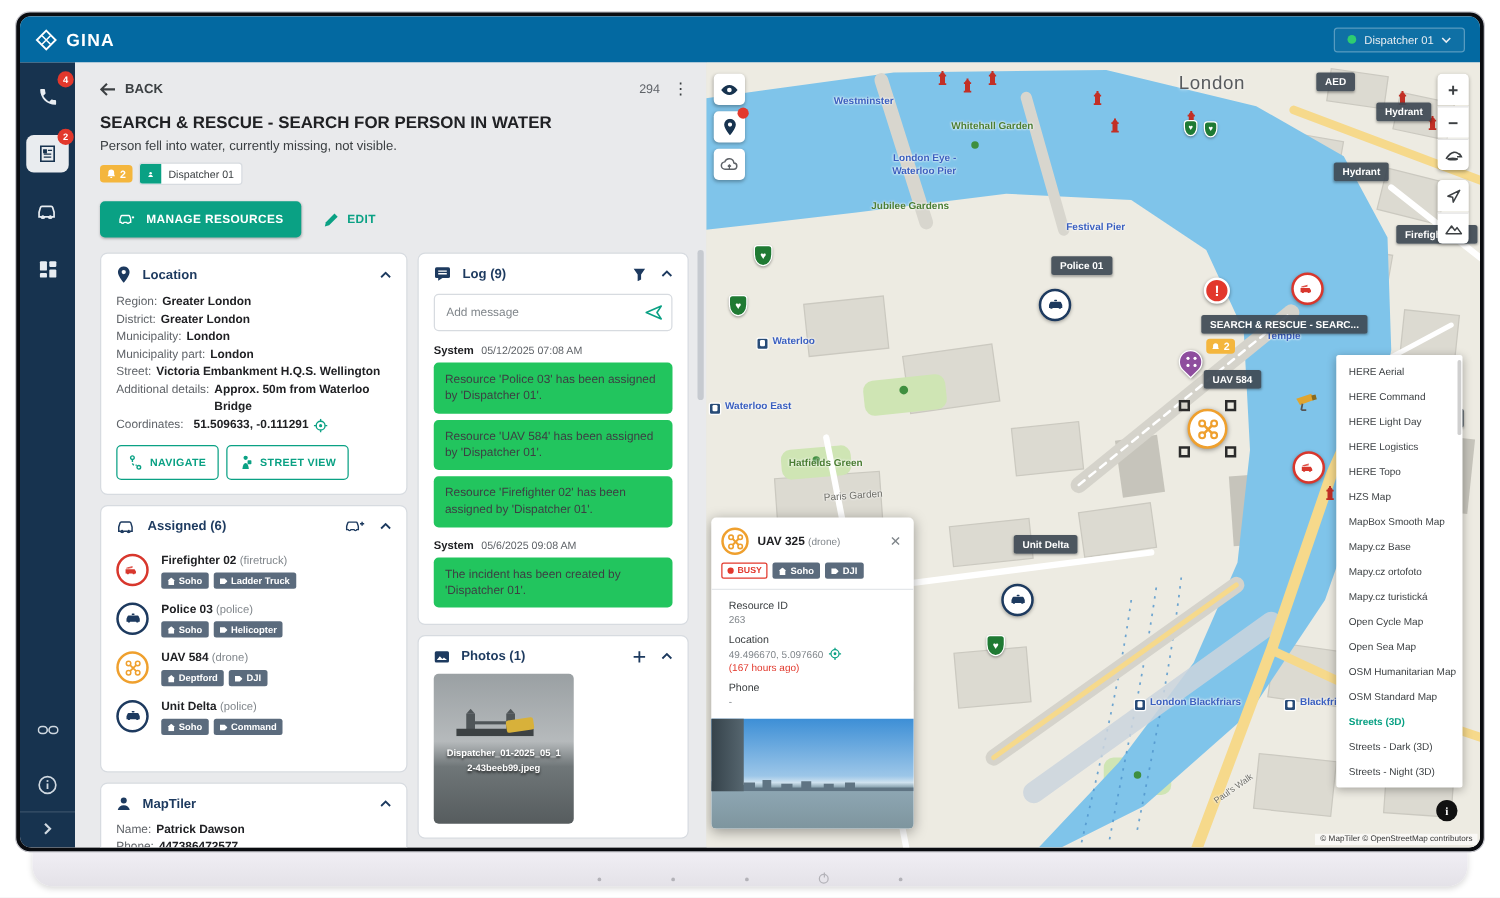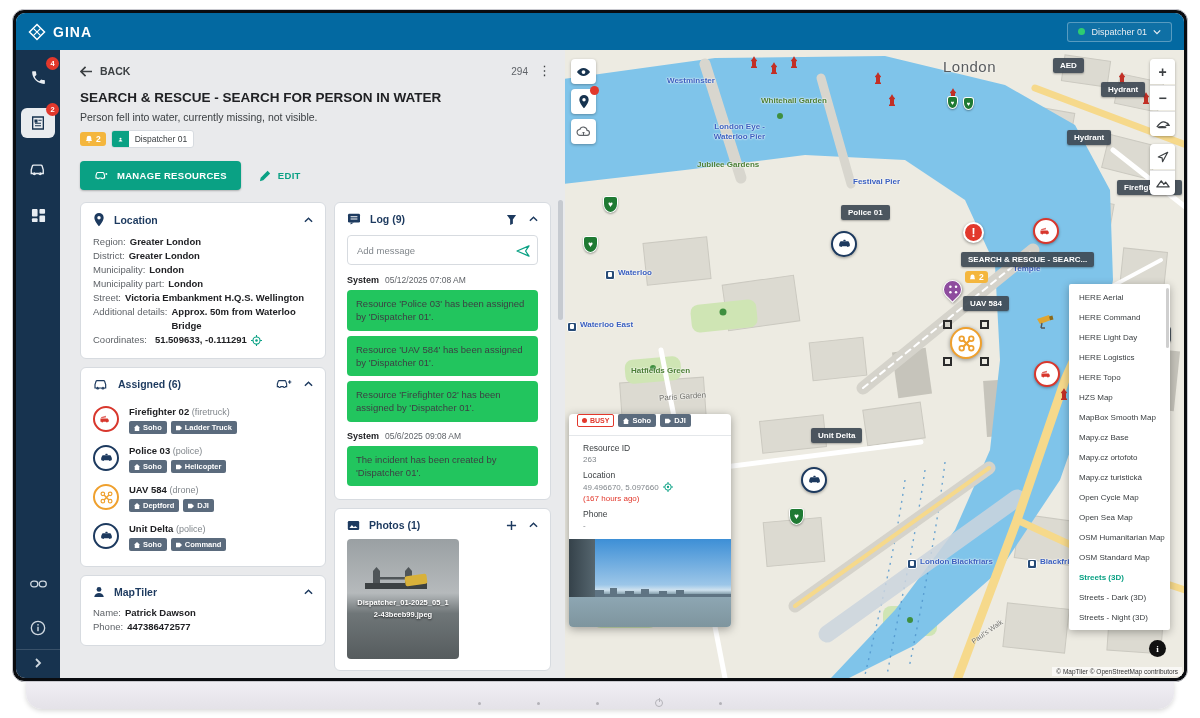--- a/index.html
+++ b/index.html
@@ -348,20 +348,38 @@
                     </div>
                 <div class="fld coord-row">
                   <span class="lab">Coordinates:</span>
                   <span class="val">51.509633, -0.111291</span>
                   <svg width="11" height="11" viewBox="0 0 14 14">
                     <circle cx="7" cy="7" r="4.5" fill="none" stroke="#0aa184" stroke-width="1.4"></circle>
                         <circle cx="7" cy="7" r="1.6" fill="#0aa184"></circle>
                     <path d="M7 0v2.4M7 11.6V14M0 7h2.4M11.6 7H14" stroke="#0aa184" stroke-width="1.4"></path>
                   </svg>
                 </div>
+                <div class="btn-row">
+                  <button class="btn-o">
+                    <svg width="11" height="12" viewBox="0 0 12 14">
+                      <circle cx="3" cy="2.5" r="1.7" fill="none" stroke="#0aa184" stroke-width="1.3"></circle>
+                      <circle cx="9" cy="11.5" r="1.7" fill="none" stroke="#0aa184" stroke-width="1.3"></circle>
+                      <path d="M3 4.5v3a2 2 0 0 0 2 2h2" fill="none" stroke="#0aa184" stroke-width="1.3" stroke-dasharray="2 1.4"></path>
+                    </svg>
+                    <span>NAVIGATE</span>
+                  </button>
+                  <button class="btn-o">
+                    <svg width="11" height="12" viewBox="0 0 12 14" fill="#0aa184">
+                      <circle cx="6" cy="2.6" r="2"></circle>
+                          <path d="M3 13c.3-3.4 1.4-5.5 3-5.5S8.7 9.6 9 13z"></path>
+                          <rect x="7.8" y="5" width="3.6" height="3.6" rx=".6"></rect>
+                    </svg>
+                    <span>STREET VIEW</span>
+                  </button>
+                </div>
               </div>
             </div>
 
             <div class="card">
               <div class="card-h">
                 <svg width="16" height="12" viewBox="0 0 24 18">
                   <path d="M3 10l1.5-5c.2-.7.9-1.2 1.6-1.2h9.8c.7 0 1.4.5 1.6 1.2L19 10v5h-2.2a2 2 0 0 1-3.8 0H9a2 2 0 0 1-3.8 0H3v-5z" fill="none" stroke="#1d3a5f" stroke-width="1.8"></path>
                   <circle cx="7" cy="14.6" r="1.4" fill="#1d3a5f"></circle>
                       <circle cx="15" cy="14.6" r="1.4" fill="#1d3a5f"></circle>
                 </svg>
@@ -452,21 +470,21 @@
                       <span class="tagp">
                             <svg width="6" height="6" viewBox="0 0 8 8" fill="#fff">
                               <path d="M0 1h5l3 3-3 3H0z"></path>
                             </svg>
                             <span>DJI</span>
                           </span>
                     </div>
                   </div>
                 </div>
 
-                <div class="res-item" style="margin-bottom:4px">
+                <div class="res-item" style="margin-bottom:18px">
                   <span class="res-ic" style="border-color:#1d3a5f">
                     <svg width="13" height="10" viewBox="0 0 22 16" fill="#1d3a5f">
                           <path d="M2 8l1.5-3.5c.2-.6.8-1 1.4-1h12.2c.6 0 1.2.4 1.4 1L20 8v4h-1.6a1.8 1.8 0 0 1-3.4 0H7a1.8 1.8 0 0 1-3.4 0H2V8z"></path>
                           <rect x="9" y="1" width="4" height="2" rx="1"></rect>
                         </svg>
                   </span>
                   <div>
                     <div class="res-name"><span>Unit Delta</span> <span class="res-type">(police)</span></div>
                     <div class="tag-row">
                       <span class="tagp">
@@ -864,20 +882,33 @@
           <div class="layer-item">Open Sea Map</div>
           <div class="layer-item">OSM Humanitarian Map</div>
           <div class="layer-item">OSM Standard Map</div>
           <div class="layer-item active">Streets (3D)</div>
           <div class="layer-item">Streets - Dark (3D)</div>
           <div class="layer-item">Streets - Night (3D)</div>
           <span class="layers-sb"></span>
         </div>
 
         <div class="abs popup" style="left:4px;top:364px;z-index:7">
+          <div class="pp-head">
+            <span class="pp-drone-ic">
+              <svg width="13" height="13" viewBox="0 0 16 16">
+                    <circle cx="3.5" cy="3.5" r="2.2" fill="none" stroke="#efa02e" stroke-width="1.6"></circle>
+                    <circle cx="12.5" cy="3.5" r="2.2" fill="none" stroke="#efa02e" stroke-width="1.6"></circle>
+                    <circle cx="3.5" cy="12.5" r="2.2" fill="none" stroke="#efa02e" stroke-width="1.6"></circle>
+                    <circle cx="12.5" cy="12.5" r="2.2" fill="none" stroke="#efa02e" stroke-width="1.6"></circle>
+                    <path d="M5 5l6 6M11 5l-6 6" stroke="#efa02e" stroke-width="2"></path>
+                  </svg>
+            </span>
+            <span class="pp-title"><span>UAV 325</span> <span class="pp-type">(drone)</span></span>
+            <span class="pp-x">✕</span>
+          </div>
           <div class="pp-badges">
             <span class="busy-pill">
                   <span class="busy-dot"></span>
                   <span>BUSY</span>
                 </span>
             <span class="tagp">
                   <svg width="6" height="6" viewBox="0 0 8 8" fill="#fff">
                     <path d="M4 0 0 3.5h1V8h6V3.5h1z"></path>
                   </svg>
                   <span>Soho</span>

